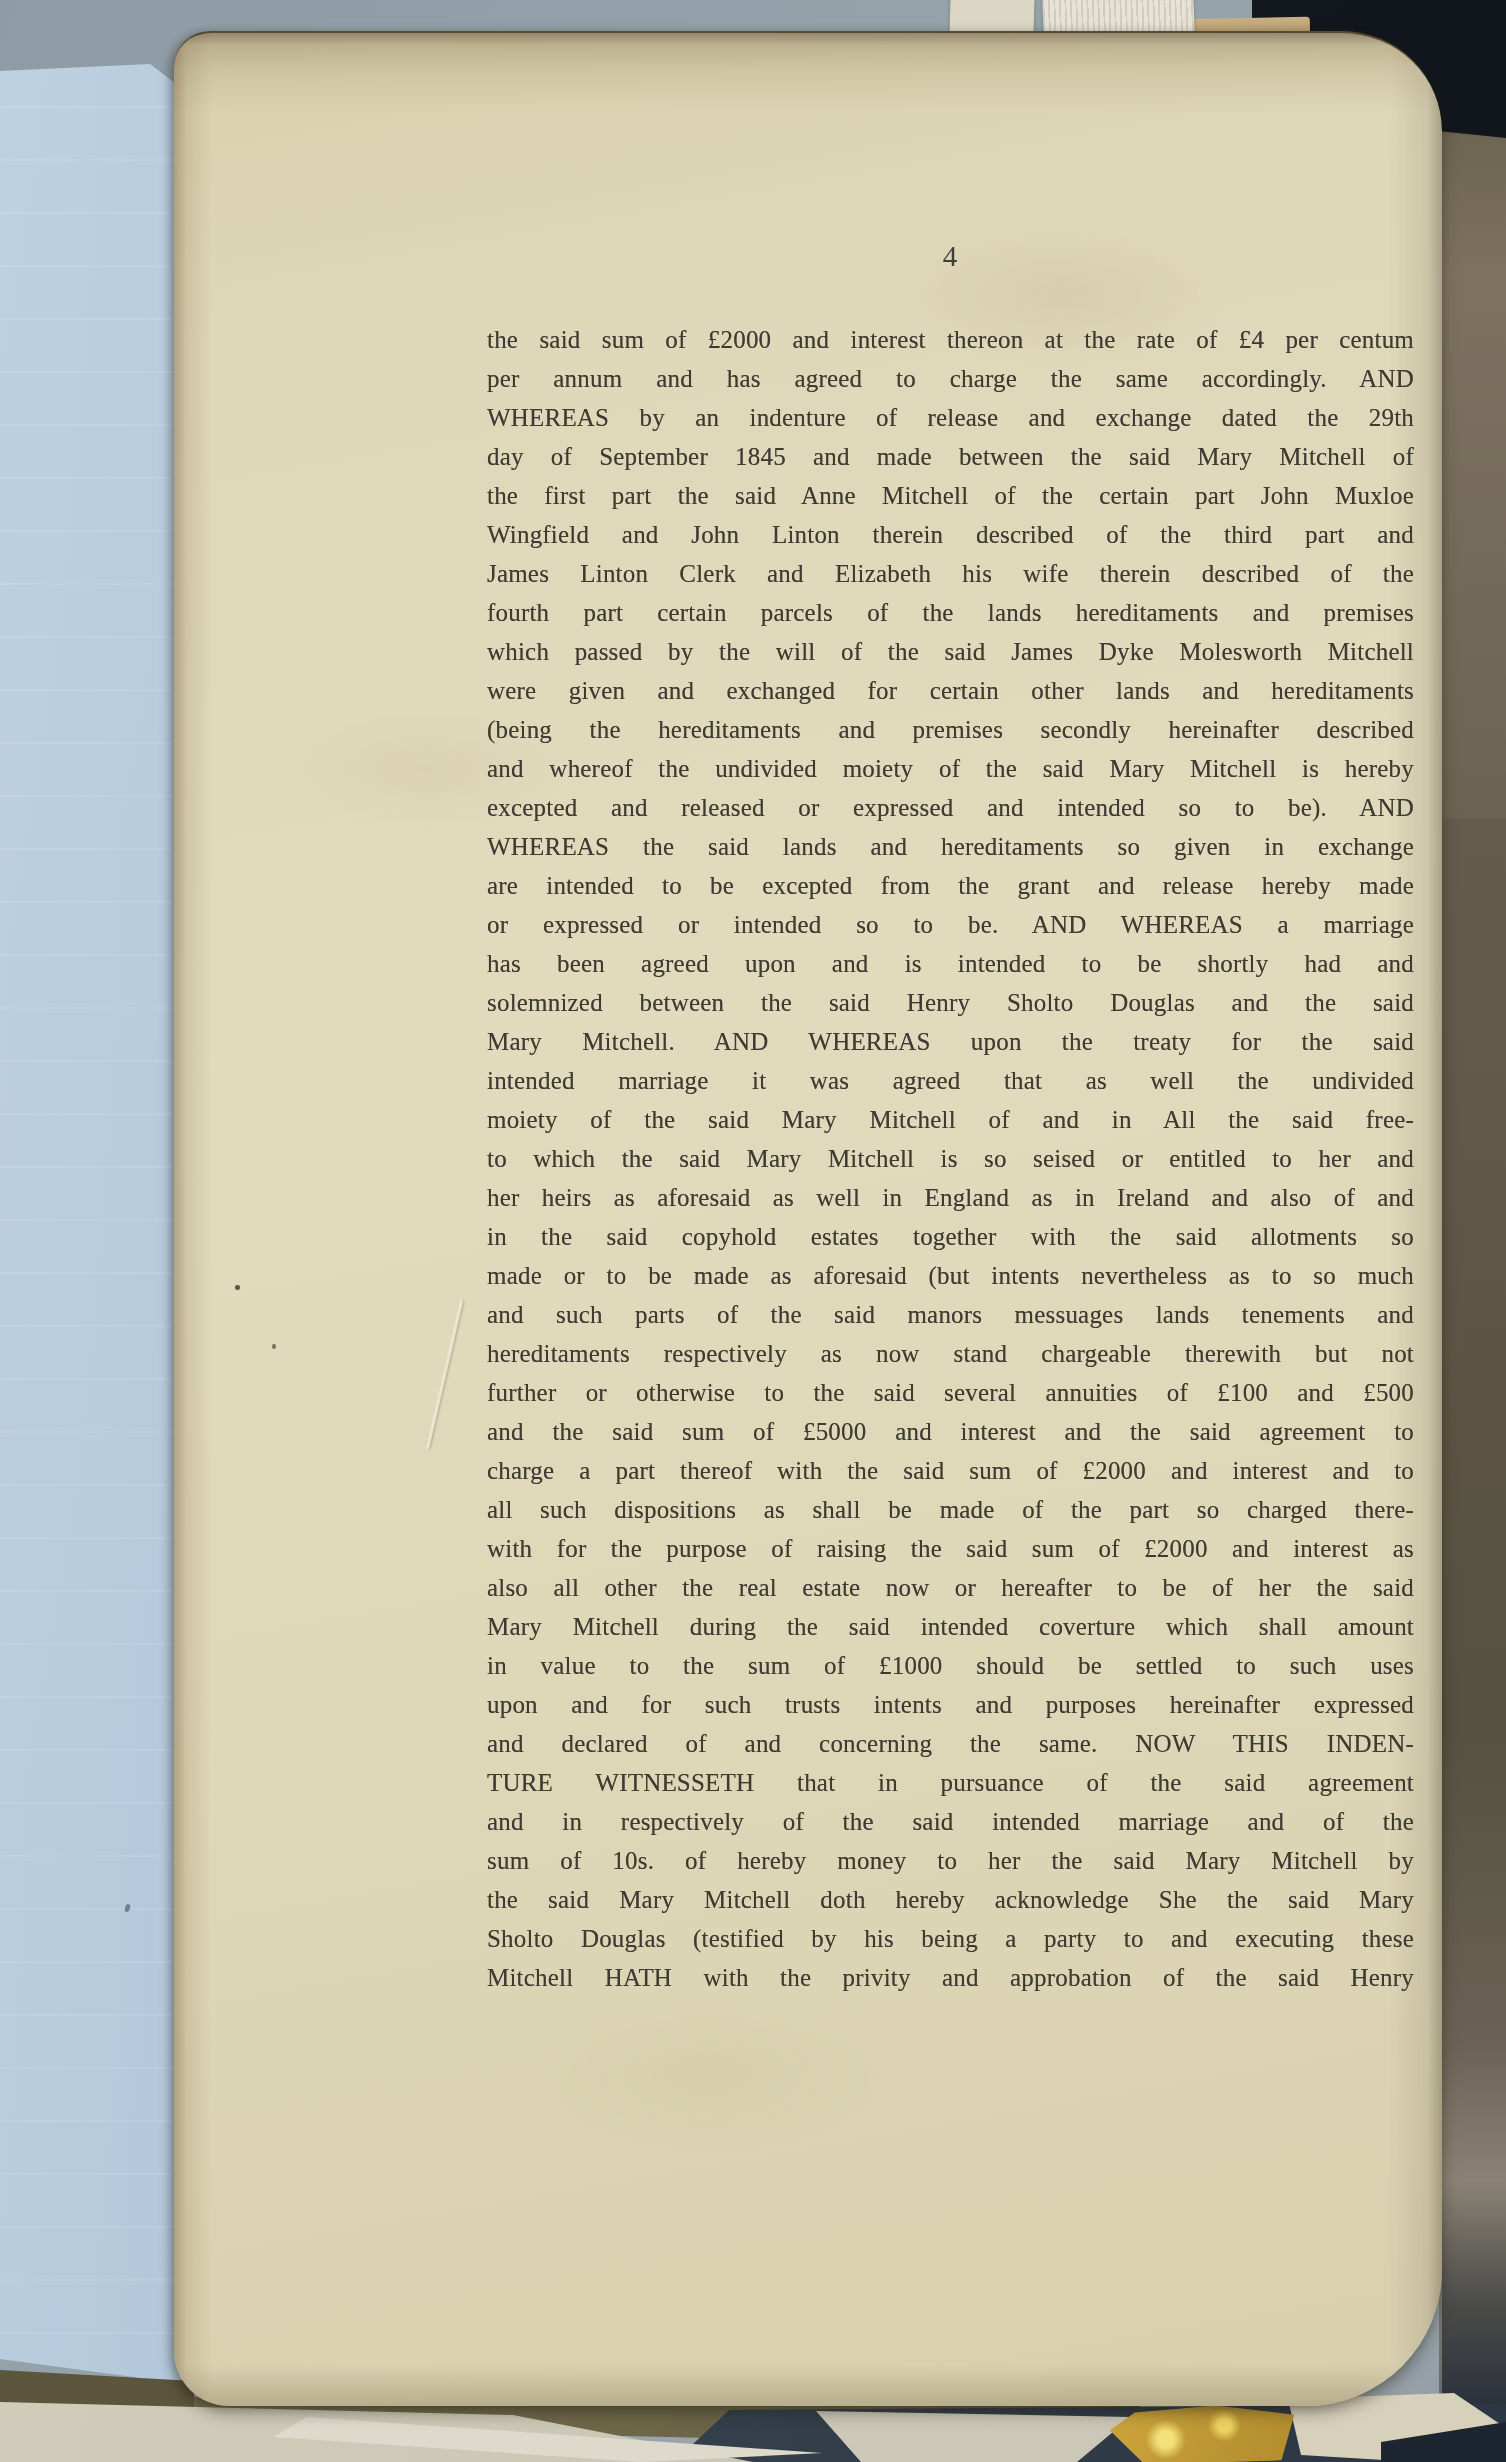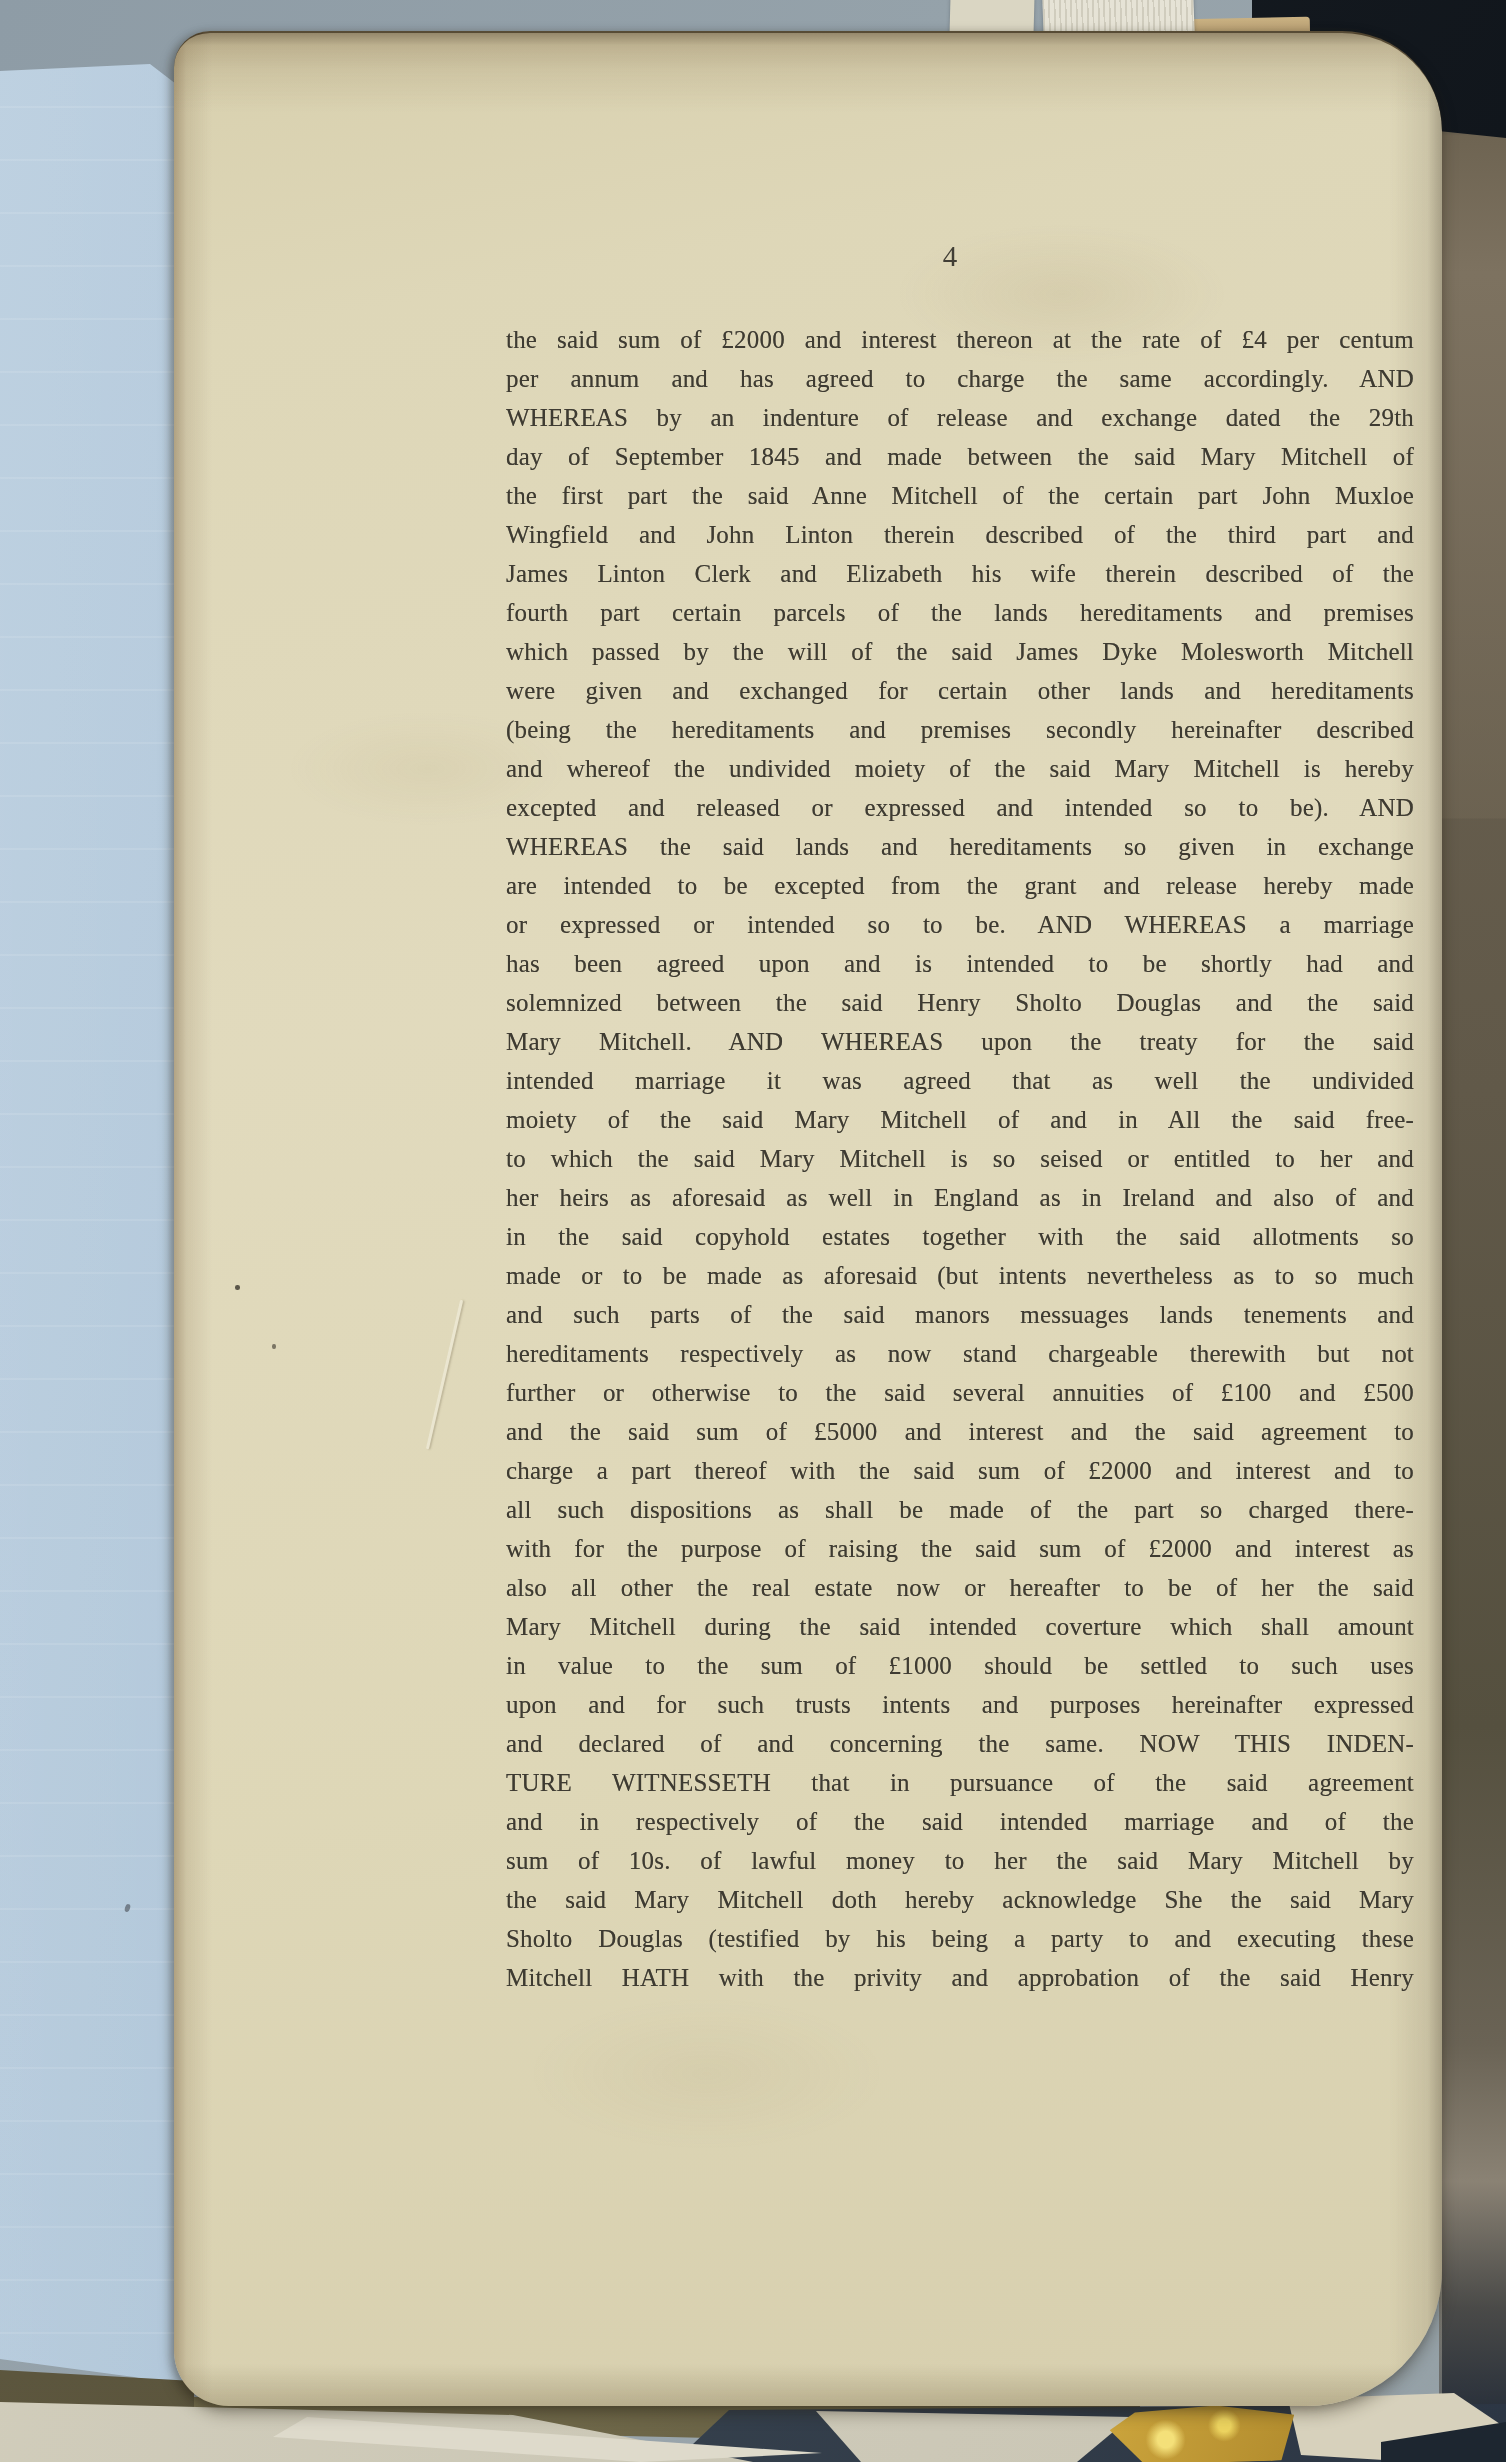--- a/index.html
+++ b/index.html
@@ -91,21 +91,21 @@
       linear-gradient(to right, rgba(106,80,48,0.40) 0px, rgba(106,80,48,0.14) 12.7px, rgba(106,80,48,0) 38px),
       linear-gradient(to left, rgba(70,60,45,0.36) 0px, rgba(70,60,45,0.12) 14.5px, rgba(70,60,45,0) 53px),
       linear-gradient(to top, rgba(105,92,60,0.30) 0px, rgba(105,92,60,0) 42px),
       linear-gradient(170deg,#d8d0ae 0%,#ded7b8 12%,#e1dabd 40%,#ded7b7 70%,#d7cfae 100%);}
   .page-number{position:absolute;left:313px;top:207px;width:927px;
     text-align:center;font-size:29px;color:#413e35;letter-spacing:0.9px;}
   .textcol{position:absolute;left:313px;top:293px;width:927px;}
   .line{
     height:39px;font-size:25px;color:#3e3b32;letter-spacing:0.2px;
     text-align:justify;text-align-last:justify;overflow:visible;
-    text-shadow:0 0 0.5px rgba(62,59,50,0.55);margin-left:19px;}
+    text-shadow:0 0 0.5px rgba(62,59,50,0.55);}
   
   .crease{position:absolute;left:443px;top:1298px;width:2.7px;height:153px;z-index:6;
     transform:rotate(13deg);background:rgba(255,255,248,0.35);
     box-shadow:1.8px 0 1.8px rgba(95,85,60,0.25);border-radius:1.8px;}
   .speck-1{position:absolute;left:235px;top:1285px;width:4.5px;height:4.5px;z-index:6;
     border-radius:50%;background:rgba(45,42,35,0.75);}
   .speck-2{position:absolute;left:272px;top:1344px;width:3.6px;height:4.5px;z-index:6;
     border-radius:50%;background:rgba(55,50,42,0.6);}
   .speck-3{position:absolute;left:125px;top:1904px;width:4.5px;height:8.2px;z-index:6;
     border-radius:50%;transform:rotate(18deg);background:rgba(50,52,58,0.5);}
@@ -168,21 +168,21 @@
         <div class="line">charge a part thereof with the said sum of £2000 and interest and to</div>
         <div class="line">all such dispositions as shall be made of the part so charged there-</div>
         <div class="line">with for the purpose of raising the said sum of £2000 and interest as</div>
         <div class="line">also all other the real estate now or hereafter to be of her the said</div>
         <div class="line">Mary Mitchell during the said intended coverture which shall amount</div>
         <div class="line">in value to the sum of £1000 should be settled to such uses</div>
         <div class="line">upon and for such trusts intents and purposes hereinafter expressed</div>
         <div class="line">and declared of and concerning the same.  NOW THIS INDEN-</div>
         <div class="line">TURE WITNESSETH that in pursuance of the said agreement</div>
         <div class="line">and in respectively of the said intended marriage and of the</div>
-        <div class="line">sum of 10s. of lawful money to her the said Mary Mitchell by</div>
+        <div class="line">sum of 10s. of hereby money to her the said Mary Mitchell by</div>
         <div class="line">the said Mary Mitchell doth hereby acknowledge  She the said Mary</div>
         <div class="line">Sholto Douglas (testified by his being a party to and executing these</div>
         <div class="line">Mitchell HATH with the privity and approbation of the said Henry</div>
       </div>
   </div>
 
   <div class="crease"></div>
   <div class="speck-1"></div>
   <div class="speck-2"></div>
   <div class="speck-3"></div>

